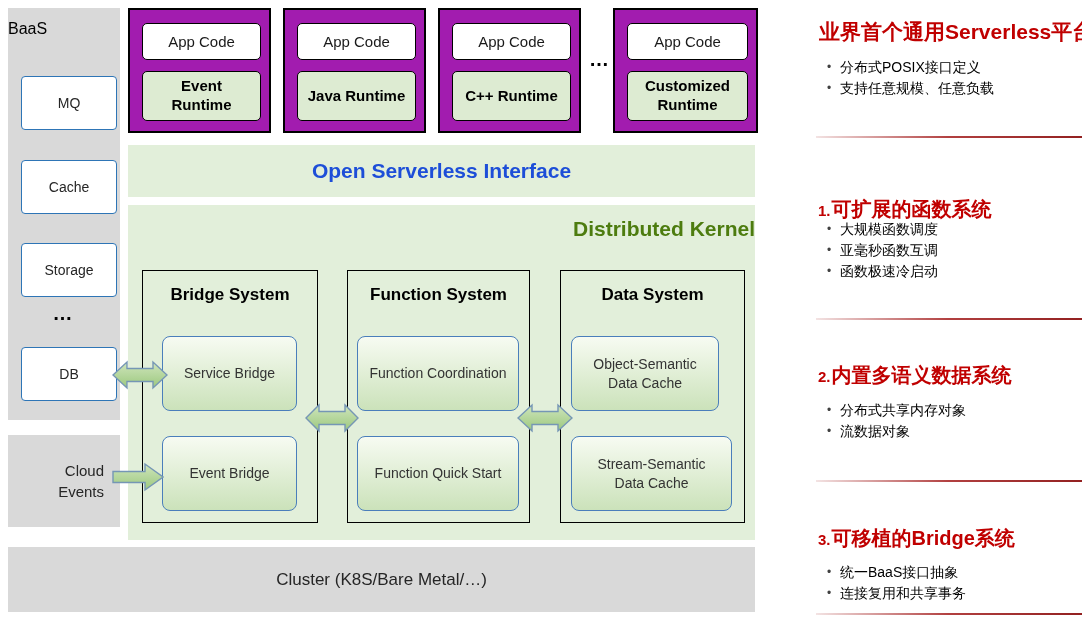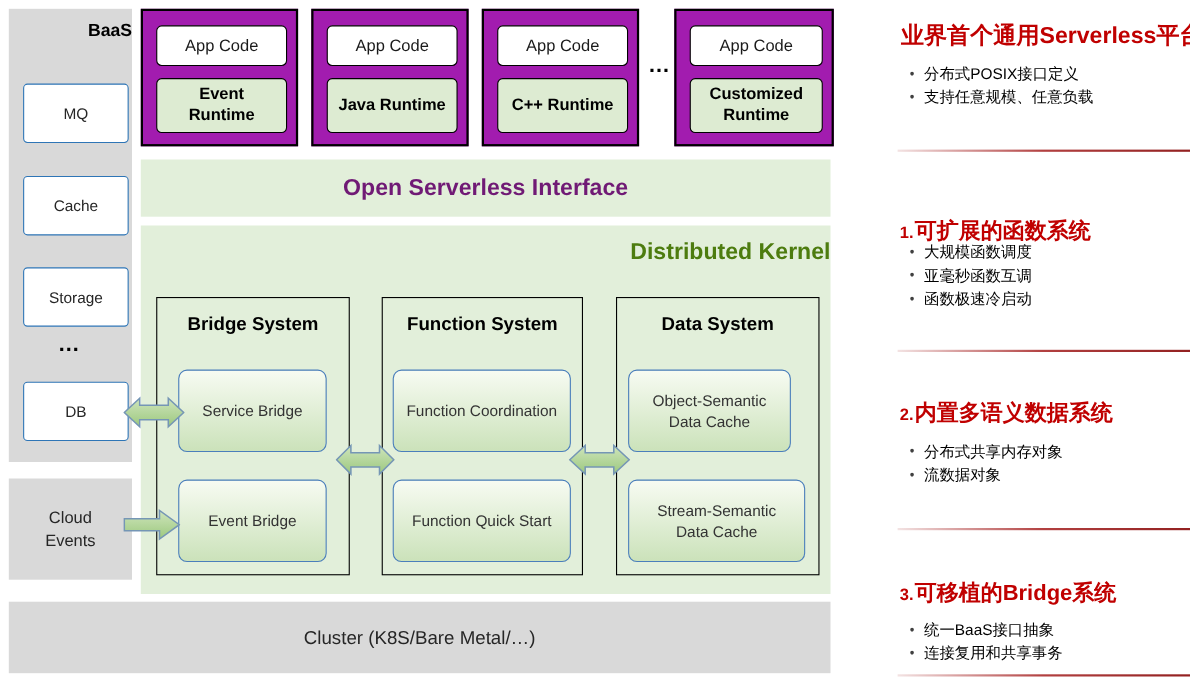--- a/index.html
+++ b/index.html
@@ -2,47 +2,47 @@
 <html><head>
 <meta charset="utf-8">
 <style>
   * { margin:0; padding:0; box-sizing:border-box; }
   html,body { background:#ffffff; }
   body { font-family:"Liberation Sans", sans-serif; color:#1a1a1a; }
   .slide { position:relative; width:1082px; height:618px; background:#ffffff; overflow:hidden; }
 
   
   .baas-panel { position:absolute; left:8px; top:8px; width:112px; height:412px; background:#d9d9d9; }
-  .baas-title { position:absolute; top:12px; left:0; width:100%; text-align:right;
-                font-weight:bold; font-size:16px; color:#000; }
+  .baas-title { position:absolute; top:12px; left:0; width:100%; text-align:left;
+                font-weight:normal; font-size:16px; color:#000; }
   .svc-box { position:absolute; left:13px; width:96px; height:54px; background:#fff;
              border:1px solid #2e75b6; border-radius:4px; display:flex; align-items:center;
              justify-content:center; font-size:14px; color:#262626; }
   .panel-dots { position:absolute; left:0; width:100%; text-align:center; font-weight:bold;
                 font-size:20px; letter-spacing:3px; color:#000; line-height:10px; }
   .cloud-events { position:absolute; left:8px; top:435px; width:112px; height:92px; background:#d9d9d9;
-                  display:flex; align-items:center; justify-content:center; text-align:center;
+                  display:flex; align-items:center; justify-content:center; text-align:right;
                   font-size:15px; color:#262626; line-height:1.4; padding:0 16px; }
 
   
   .rt-box { position:absolute; top:8px; width:143px; height:125px; background:#a21caf; border:2px solid #000; }
   .app-code { position:absolute; left:12px; top:13px; width:119px; height:37px; background:#fff;
               border:1.5px solid #000; border-radius:5px; display:flex; align-items:center;
               justify-content:center; font-size:15px; color:#1a1a1a; }
   .rt-label { position:absolute; left:12px; top:61px; width:119px; height:50px; background:#ddebd2;
               border:1.5px solid #000; border-radius:5px; display:flex; align-items:center;
               justify-content:center; text-align:center; font-weight:bold; font-size:15px;
               line-height:1.25; color:#000; padding:0 8px; }
   .top-dots { position:absolute; left:586px; top:48px; width:28px; text-align:center;
               font-weight:bold; font-size:20px; letter-spacing:2px; color:#000; }
 
   
   .osi-bar { position:absolute; left:128px; top:145px; width:627px; height:52px; background:#e2efda;
              display:flex; align-items:center; justify-content:center; font-weight:bold;
-             font-size:21px; color:#701a75; }
+             font-size:21px; color:#1d4ed8; }
   .dk-area { position:absolute; left:128px; top:205px; width:627px; height:335px; background:#e2efda; }
   .dk-title { position:absolute; left:0; top:12px; width:100%; text-align:right;
               font-weight:bold; font-size:21px; color:#4d7c0f; }
   .sys-box { position:absolute; top:270px; height:253px; border:1.5px solid #000; }
   .sys-title { position:absolute; left:0; top:14px; width:100%; text-align:center;
                font-weight:bold; font-size:17px; color:#000; }
   .inner-box { position:absolute; height:75px; border:1px solid #4a7ebb; border-radius:8px;
                background:linear-gradient(#f7fbf2, #cbe2ba);
                display:flex; align-items:center; justify-content:center; text-align:center;
                font-size:14px; color:#333; line-height:1.3; padding:0 10px; }

